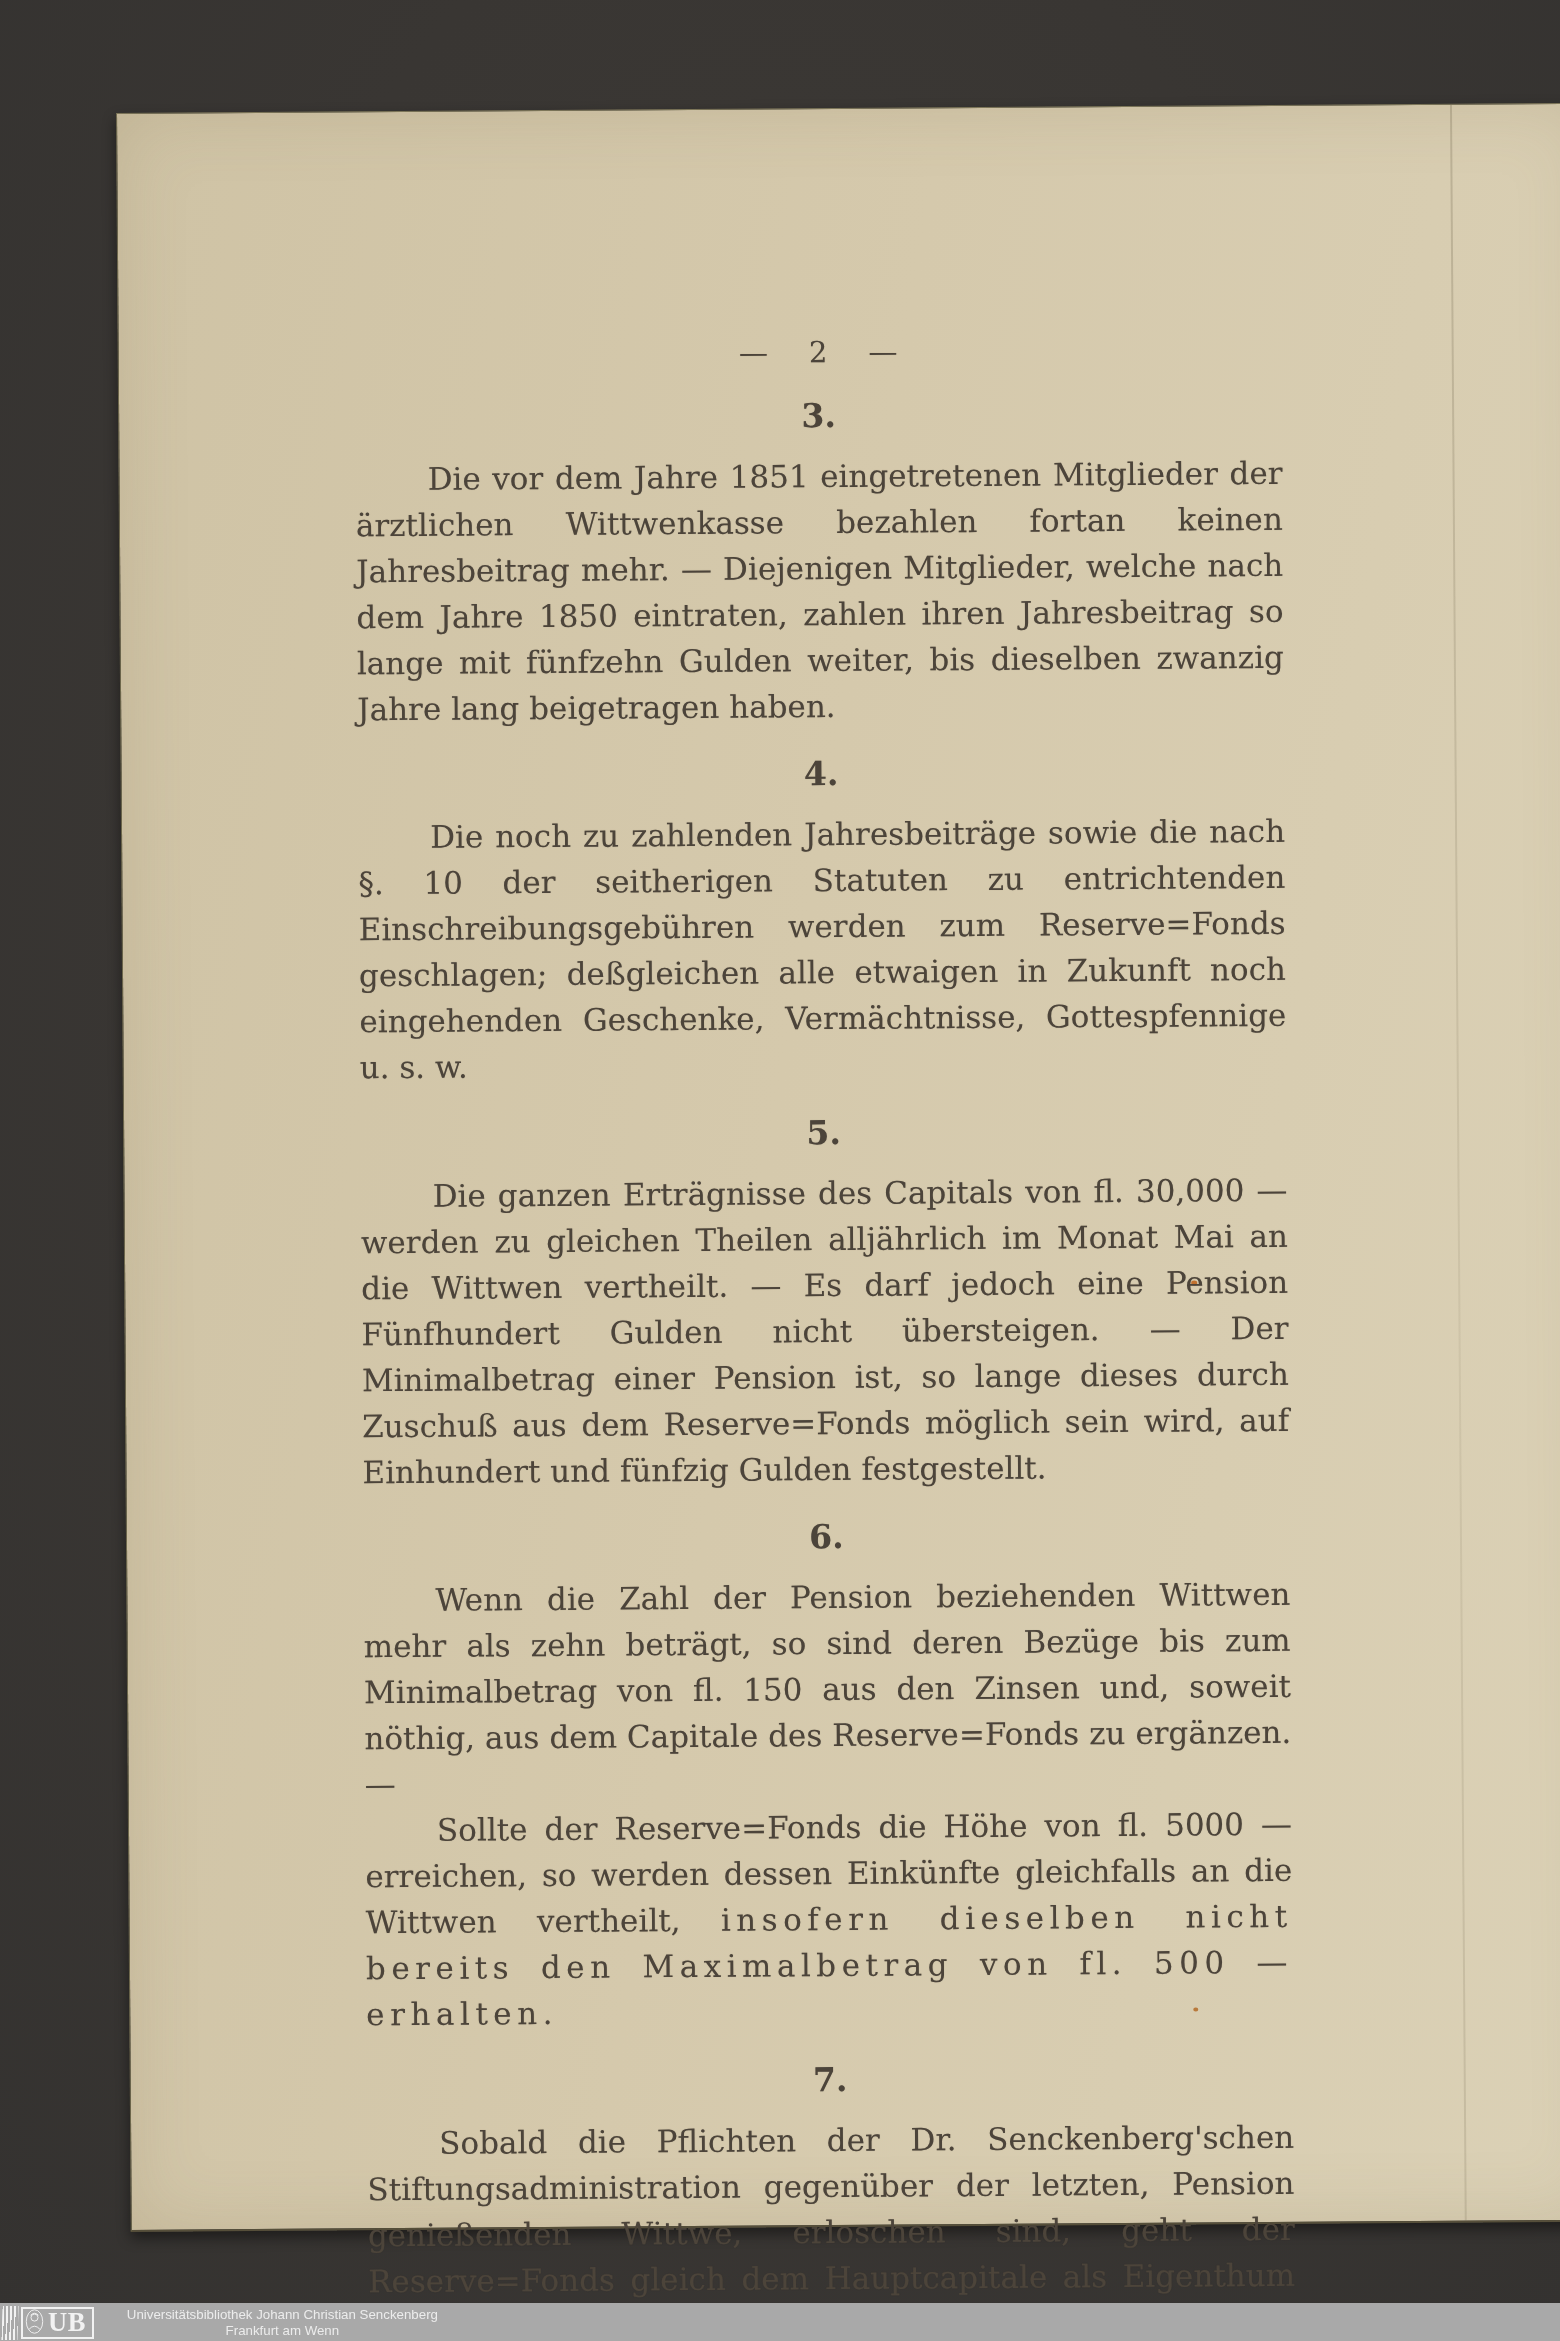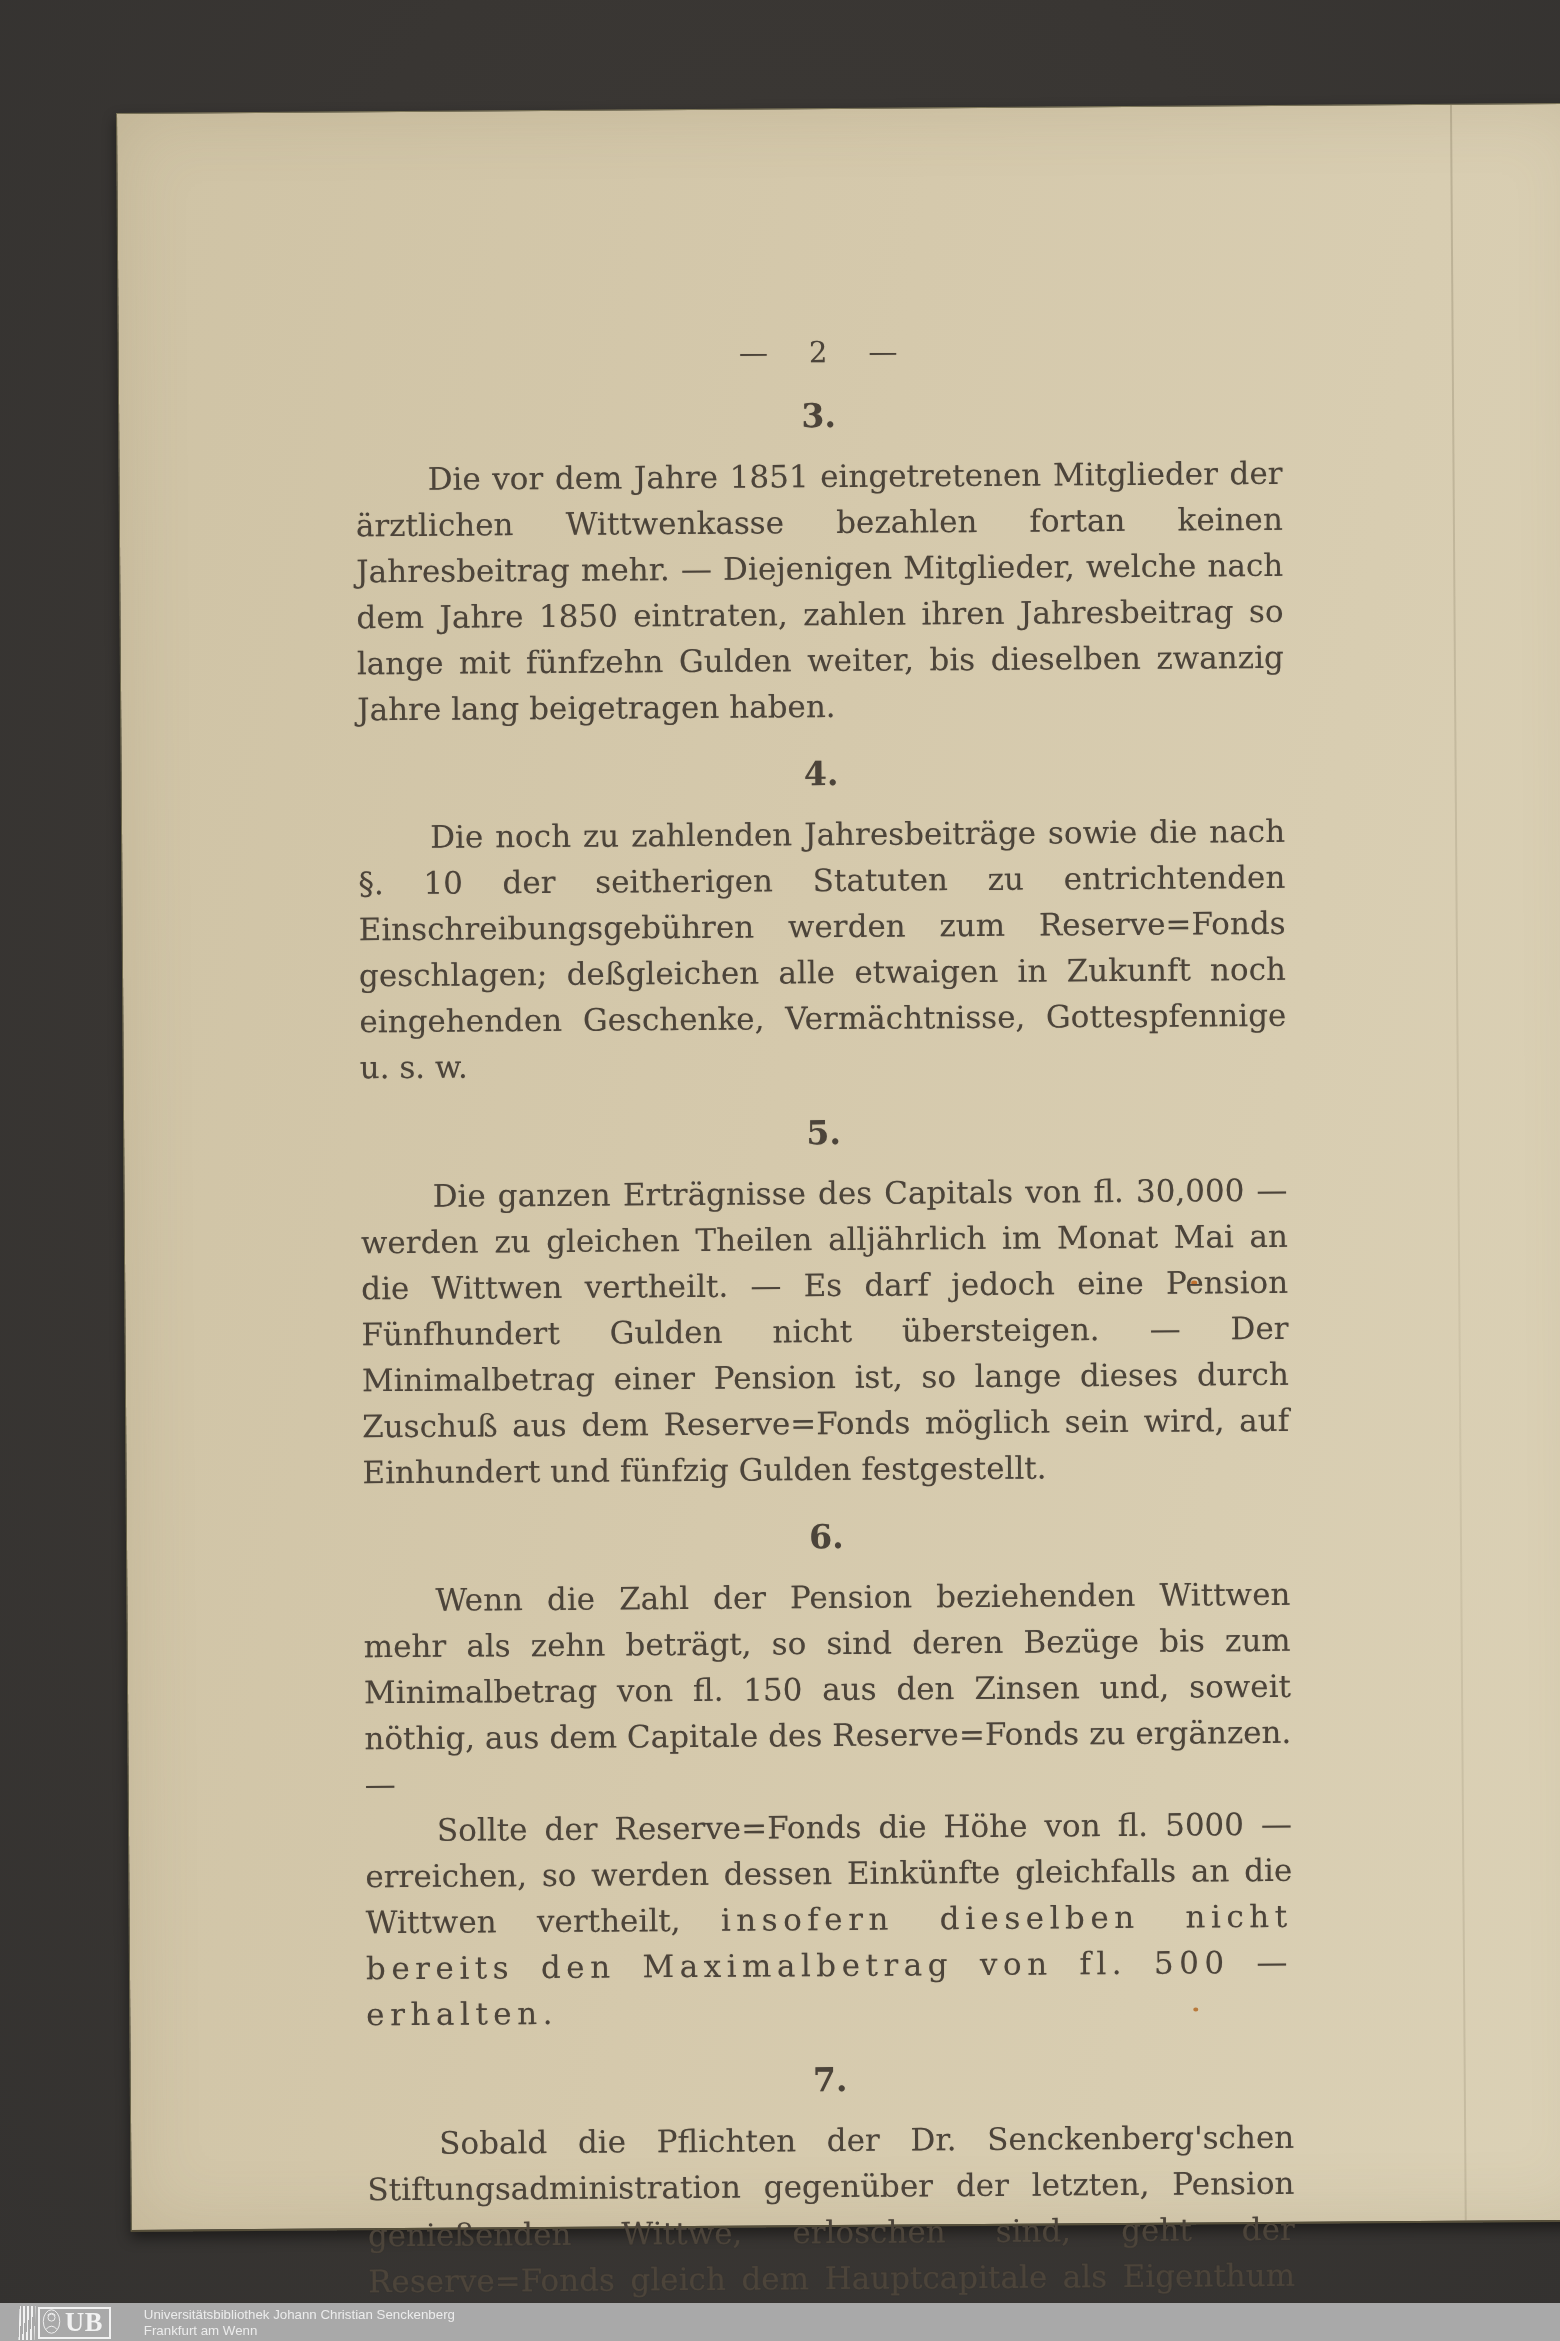--- a/index.html
+++ b/index.html
@@ -65,21 +65,21 @@
 
   
   .footer-bar {
     position: absolute;
     left: 0; bottom: 0;
     width: 100%; height: 39px;
     background: #a9a9a9;
     display: flex;
     align-items: center;
   }
-  .logo { display: flex; align-items: center; height: 34px; margin-left: 19px; }
+  .logo { display: flex; align-items: center; height: 34px; margin-left: 2px; }
   .spines {
     width: 16.4px; height: 34px;
     background: repeating-linear-gradient(to right, #f2f2f2 0 1.6px, rgba(0,0,0,0) 1.6px 3.9px);
     transform: skewX(-2deg);
   }
   .logo-box {
     height: 28px;
     margin-left: 2.3px;
     border: 2.3px solid #f2f2f2;
     display: flex;
@@ -94,20 +94,21 @@
     color: #f2f2f2;
     letter-spacing: 0.8px;
     line-height: 1;
   }
   .footer-text {
     margin-left: 33px;
     font-family: "Liberation Sans", sans-serif;
     font-size: 13.3px;
     line-height: 15.6px;
     color: #ececec;
+    text-align: center;
   }
 </style>
 </head>
 <body>
 
 <div class="page">
   <div class="crease"></div>
   <div class="speck1"></div>
   <div class="speck2"></div>
 

